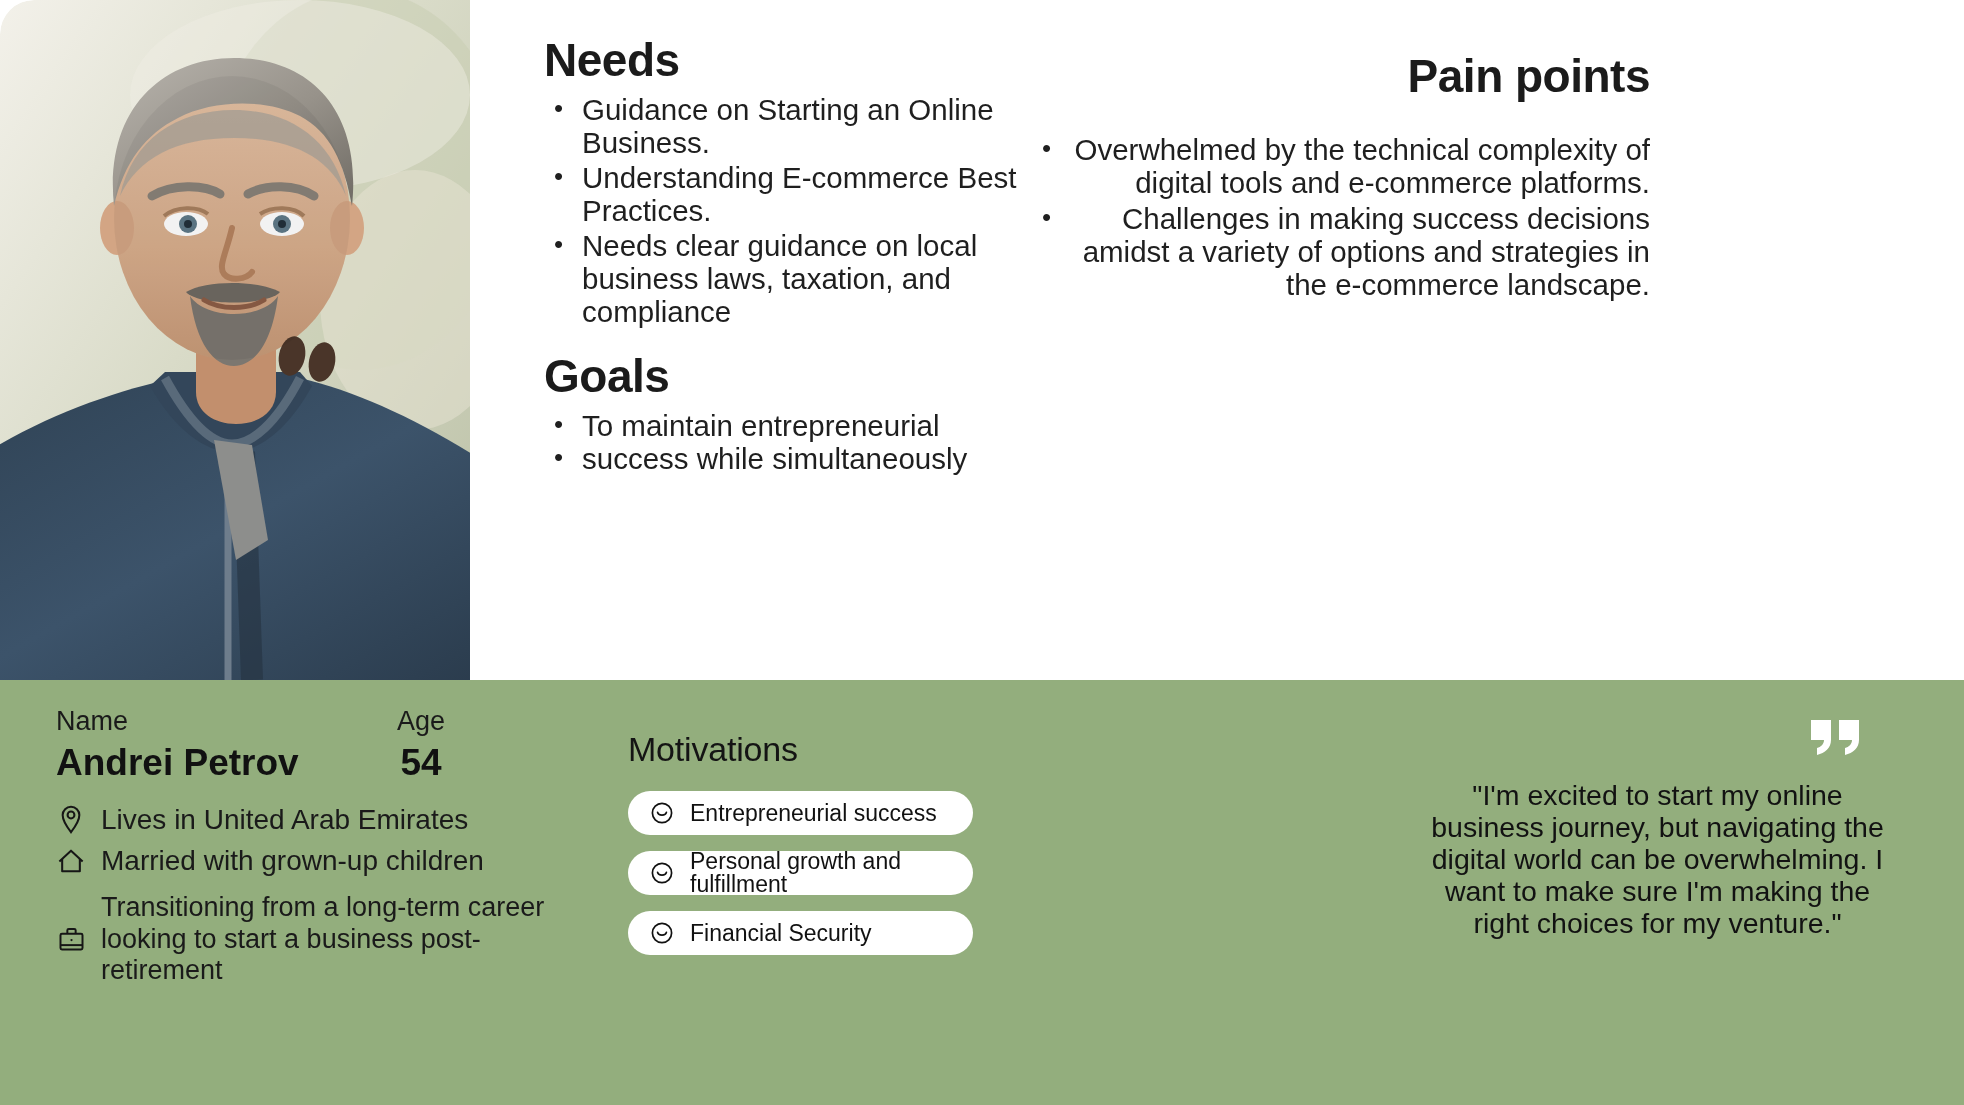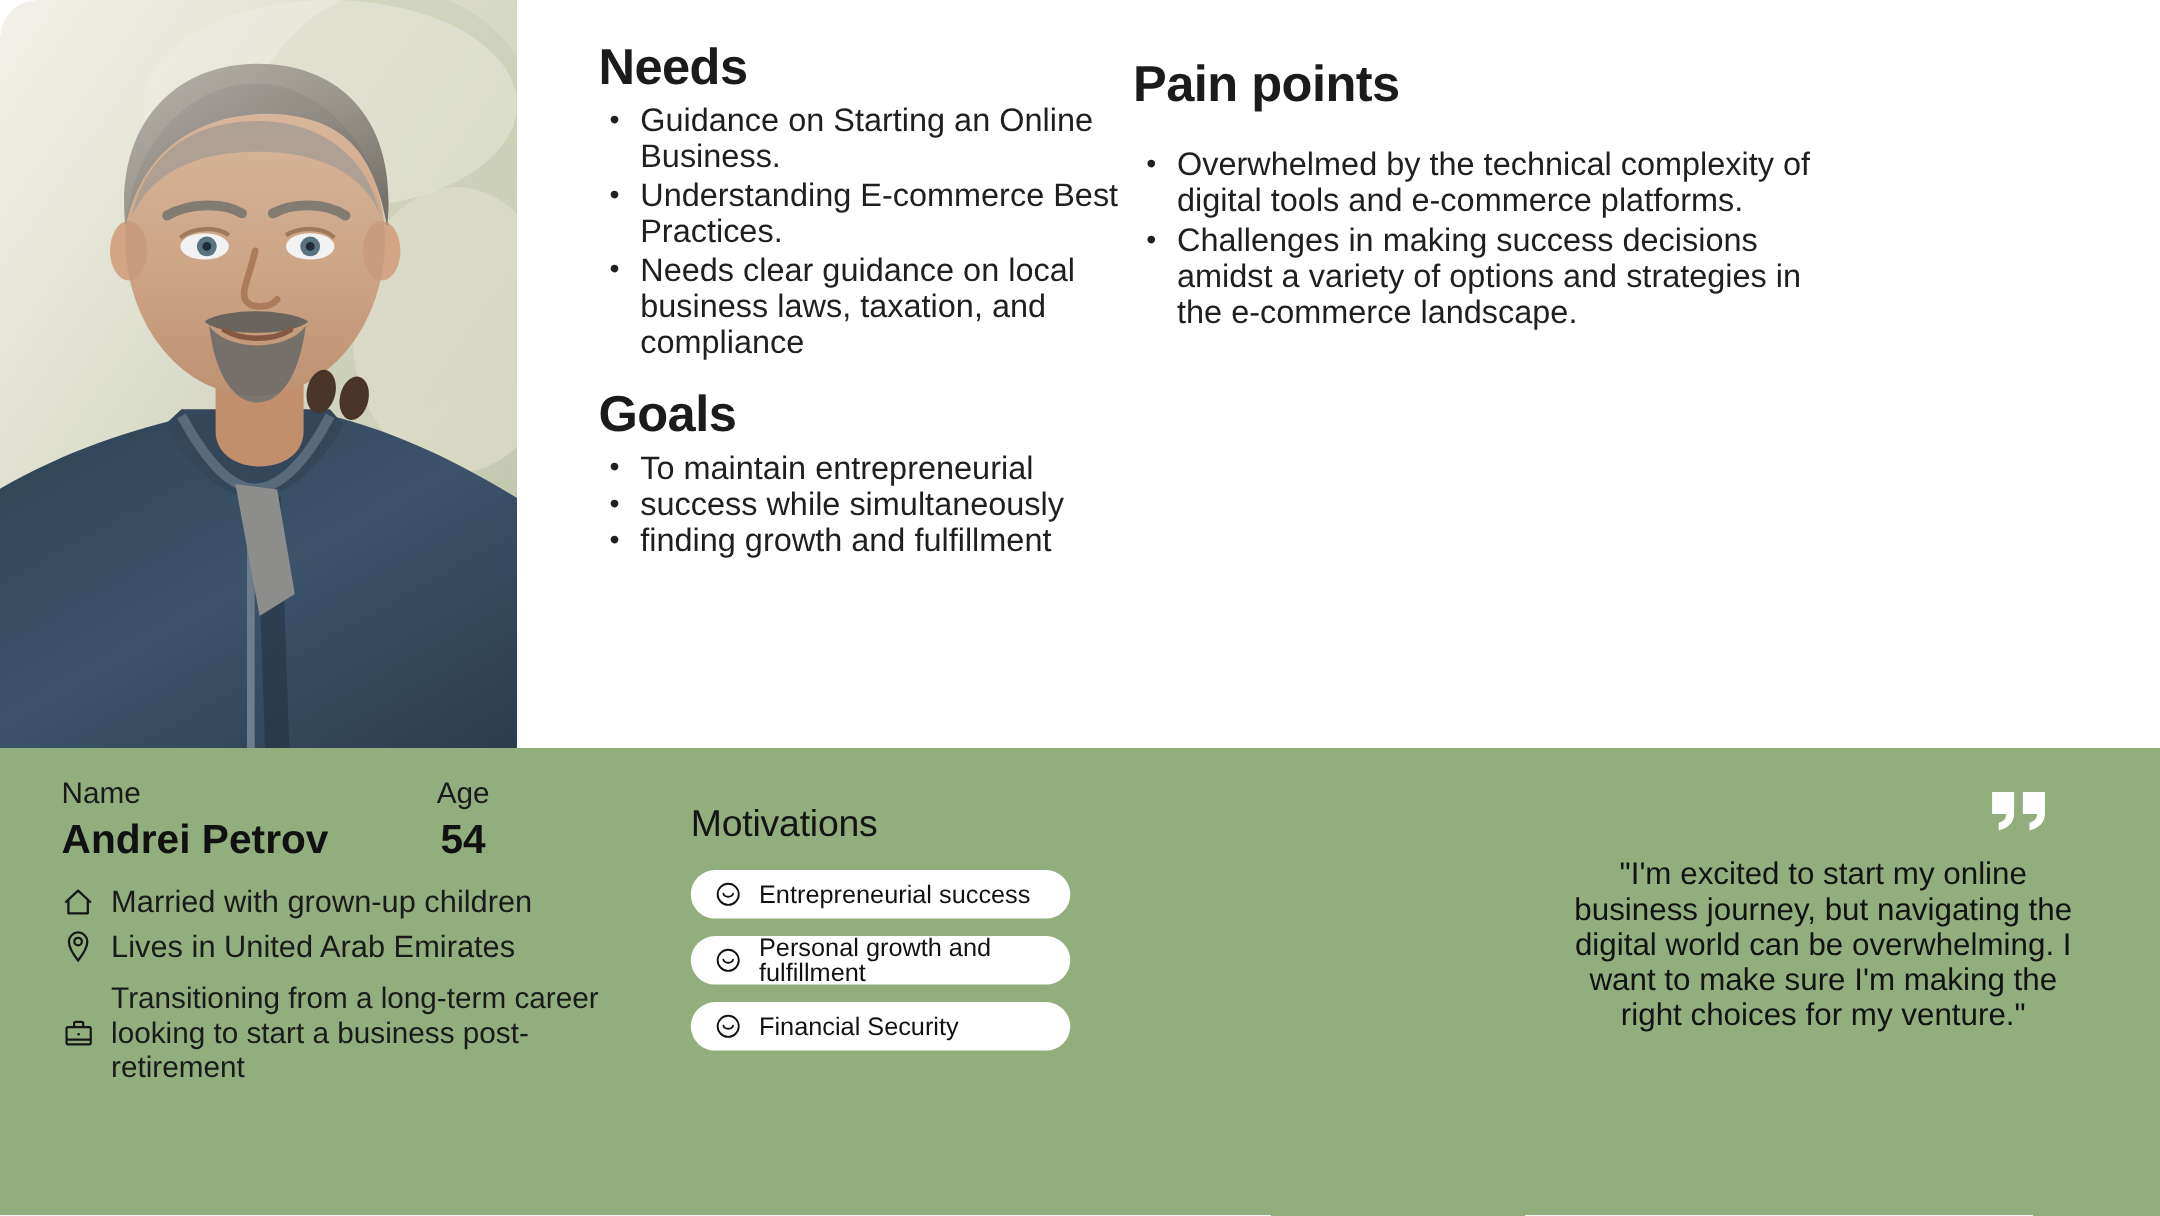--- a/index.html
+++ b/index.html
@@ -57,20 +57,21 @@
     position: absolute;
     left: 74px;
     top: 34px;
     width: 500px;
   }
   .col-pain {
     position: absolute;
     left: 560px;
     top: 50px;
     width: 620px;
+    text-align: right;
   }
 
   h2.section-title {
     margin: 0 0 6px 0;
     font-size: 46px;
     font-weight: 700;
     letter-spacing: -0.5px;
     color: #1b1b1b;
     line-height: 1.15;
   }
@@ -334,21 +335,20 @@
         <ul class="bullets needs-list">
           <li>Guidance on Starting an Online Business.</li>
           <li>Understanding E-commerce Best Practices.</li>
           <li>Needs clear guidance on local business laws, taxation, and compliance</li>
         </ul>
 
         <h2 class="section-title goals">Goals</h2>
         <ul class="bullets goals-list">
           <li>To maintain entrepreneurial</li>
           <li>success while simultaneously</li>
-          <li>finding growth and fulfillment</li>
         </ul>
       </div>
 
       <div class="col-pain">
         <h2 class="section-title pain">Pain points</h2>
         <ul class="bullets pain-list">
           <li>Overwhelmed by the technical complexity of digital tools and e-commerce platforms.</li>
           <li> Challenges in making success decisions amidst a variety  of options and strategies in the e-commerce landscape.</li>
         </ul>
       </div>
@@ -365,36 +365,36 @@
           <div class="value-big">Andrei Petrov</div>
         </div>
         <div class="age-col">
           <div class="label-small">Age</div>
           <div class="value-big">54</div>
         </div>
       </div>
 
       <div class="fact-row">
         <span class="fact-icon">
+          <svg width="26" height="30" viewBox="0 0 24 28" fill="none" stroke="#161616" stroke-width="1.9">
+            <path d="M12 1.6c-4.3 0-7.8 3.5-7.8 7.8 0 5.9 7.8 16 7.8 16s7.8-10.1 7.8-16c0-4.3-3.5-7.8-7.8-7.8z"></path>
+            <circle cx="12" cy="9.3" r="3.2"></circle>
+          </svg>
+        </span>
+        <span class="fact-text">Lives in United Arab Emirates</span>
+      </div>
+
+      <div class="fact-row">
+        <span class="fact-icon">
           <svg width="28" height="26" viewBox="0 0 26 24" fill="none" stroke="#161616" stroke-width="1.9" stroke-linejoin="round">
             <path d="M2.2 12.4 L13 2.4 L23.8 12.4"></path>
             <path d="M4.8 10.2 V21.6 H21.2 V10.2"></path>
           </svg>
         </span>
         <span class="fact-text">Married with grown-up children</span>
-      </div>
-
-      <div class="fact-row">
-        <span class="fact-icon">
-          <svg width="26" height="30" viewBox="0 0 24 28" fill="none" stroke="#161616" stroke-width="1.9">
-            <path d="M12 1.6c-4.3 0-7.8 3.5-7.8 7.8 0 5.9 7.8 16 7.8 16s7.8-10.1 7.8-16c0-4.3-3.5-7.8-7.8-7.8z"></path>
-            <circle cx="12" cy="9.3" r="3.2"></circle>
-          </svg>
-        </span>
-        <span class="fact-text">Lives in United Arab Emirates</span>
       </div>
 
       <div class="fact-row multiline">
         <span class="fact-icon">
           <svg width="27" height="27" viewBox="0 0 26 26" fill="none" stroke="#161616" stroke-width="1.9" stroke-linejoin="round">
             <rect x="2.4" y="7.4" width="21.2" height="15.2" rx="1.4"></rect>
             <path d="M9 7.4 V4.2 a1.4 1.4 0 0 1 1.4-1.4 h5.2 a1.4 1.4 0 0 1 1.4 1.4 V7.4"></path>
             <path d="M2.4 18.4 H23.6"></path>
             <circle cx="13" cy="13.6" r="1.1" fill="#161616" stroke="none"></circle>
           </svg>

